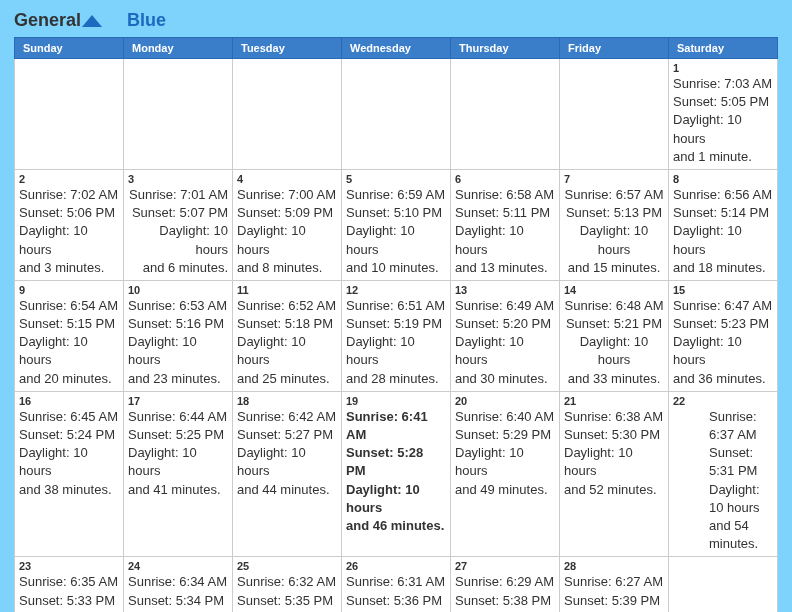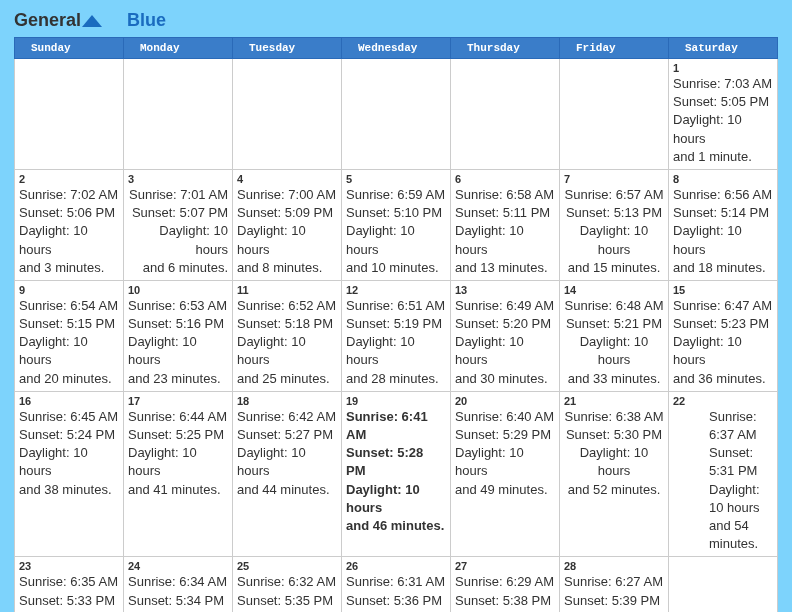--- a/index.html
+++ b/index.html
@@ -67,24 +67,23 @@
     .calendar {
       width: 100%;
       border-collapse: collapse;
       table-layout: fixed;
     }
     .calendar th {
       background: #3a7dc9;
       color: #fff;
       font-size: 11px;
       font-weight: bold;
-      padding: 4px 16px;
+      padding: 4px 8px;
       text-align: left;
       border: 1px solid #2a6ab8;
-      font-family: Liberation Mono, monospace;
     }
     .calendar td {
       border: 1px solid #ccc;
       vertical-align: top;
       padding: 3px 4px;
       font-size: 9.2px;
       color: #333;
       height: 78px;
       width: 113px;
       background: #fff;
@@ -287,21 +286,21 @@
           </td>
           <td>
             <span class="day-num">20</span>
             <div class="day-info" style="white-space: pre-line;">Sunrise: 6:40 AM
 Sunset: 5:29 PM
 Daylight: 10 hours
 and 49 minutes.</div>
           </td>
           <td>
             <span class="day-num">21</span>
-            <div class="day-info" style="white-space: pre-line; text-align: center;">Sunrise: 6:38 AM
+            <div class="day-info" style="white-space: pre-line;">Sunrise: 6:38 AM
 Sunset: 5:30 PM
 Daylight: 10 hours
 and 52 minutes.</div>
           </td>
           <td>
             <span class="day-num">22</span>
             <div class="day-info" style="white-space: pre-line; margin-left: 36px;">Sunrise: 6:37 AM
 Sunset: 5:31 PM
 Daylight: 10 hours
 and 54 minutes.</div>

